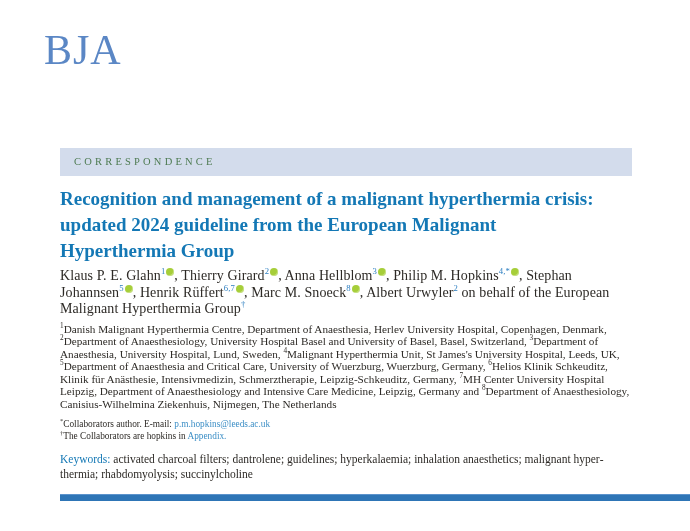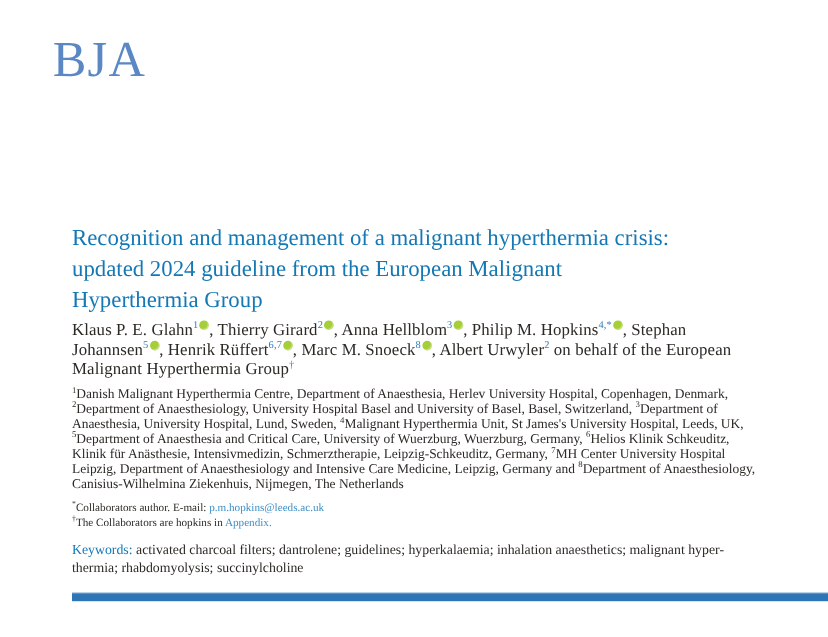--- a/index.html
+++ b/index.html
@@ -20,21 +20,21 @@
   .band{
     position:absolute;top:148px;left:60px;width:572px;height:28px;
     background:#d3dcec;
   }
   .band-label{
     display:inline-block;padding-left:14px;line-height:28px;
     font-size:10.5px;letter-spacing:3.2px;color:#4e7b52;
   }
   .body{position:absolute;top:186px;left:60px;width:572px;}
   .title{
-    margin:0 0 3px 0;font-size:19px;line-height:26px;font-weight:normal;
+    margin:0 0 3px 0;font-size:19px;line-height:26px;font-weight:bold;
     color:#1478b5;
   }
   .authors{
     margin:4px 0 0 0;font-size:14px;line-height:16.5px;color:#2d2a26;
     letter-spacing:0.1px;
   }
   .asup{color:#2d7fc1;font-size:0.62em;line-height:0;}
   .orcid{
     display:inline-block;width:8px;height:8px;border-radius:50%;
     background:#a6ce39;margin-left:1px;position:relative;top:-4px;
@@ -57,20 +57,23 @@
   }
 </style>
 </head>
 <body>
 
 <div class="page">
 
   <div class="logo">BJA</div>
 
 
+  <div class="band">
+    <span class="band-label">CORRESPONDENCE</span>
+  </div>
 
   <div class="body">
     <h1 class="title">Recognition and management of a malignant hyperthermia crisis:<br>updated 2024 guideline from the European Malignant<br>Hyperthermia Group</h1>
 
     <p class="authors"><span>Klaus P. E. Glahn<sup class="asup">1</sup><span class="orcid"></span></span>, <span>Thierry Girard<sup class="asup">2</sup><span class="orcid"></span></span>, <span>Anna Hellblom<sup class="asup">3</sup><span class="orcid"></span></span>, <span>Philip M. Hopkins<sup class="asup">4,*</sup><span class="orcid"></span></span>, <span>Stephan Johannsen<sup class="asup">5</sup><span class="orcid"></span></span>, <span>Henrik Rüffert<sup class="asup">6,7</sup><span class="orcid"></span></span>, <span>Marc M. Snoeck<sup class="asup">8</sup><span class="orcid"></span></span>, <span>Albert Urwyler<sup class="asup">2</sup></span> on behalf of the European Malignant Hyperthermia Group<sup class="asup">†</sup></p>
 
     <p class="affils"><sup class="fsup">1</sup>Danish Malignant Hyperthermia Centre, Department of Anaesthesia, Herlev University Hospital, Copenhagen, Denmark, <sup class="fsup">2</sup>Department of Anaesthesiology, University Hospital Basel and University of Basel, Basel, Switzerland, <sup class="fsup">3</sup>Department of Anaesthesia, University Hospital, Lund, Sweden, <sup class="fsup">4</sup>Malignant Hyperthermia Unit, St James's University Hospital, Leeds, UK, <sup class="fsup">5</sup>Department of Anaesthesia and Critical Care, University of Wuerzburg, Wuerzburg, Germany, <sup class="fsup">6</sup>Helios Klinik Schkeuditz, Klinik für Anästhesie, Intensivmedizin, Schmerztherapie, Leipzig-Schkeuditz, Germany, <sup class="fsup">7</sup>MH Center University Hospital Leipzig, Department of Anaesthesiology and Intensive Care Medicine, Leipzig, Germany and <sup class="fsup">8</sup>Department of Anaesthesiology, Canisius-Wilhelmina Ziekenhuis, Nijmegen, The Netherlands</p>
 
     <div class="footnotes">
       <div><sup class="fnsup">*</sup><span>Collaborators author. E-mail: </span><a class="link">p.m.hopkins@leeds.ac.uk</a></div>

